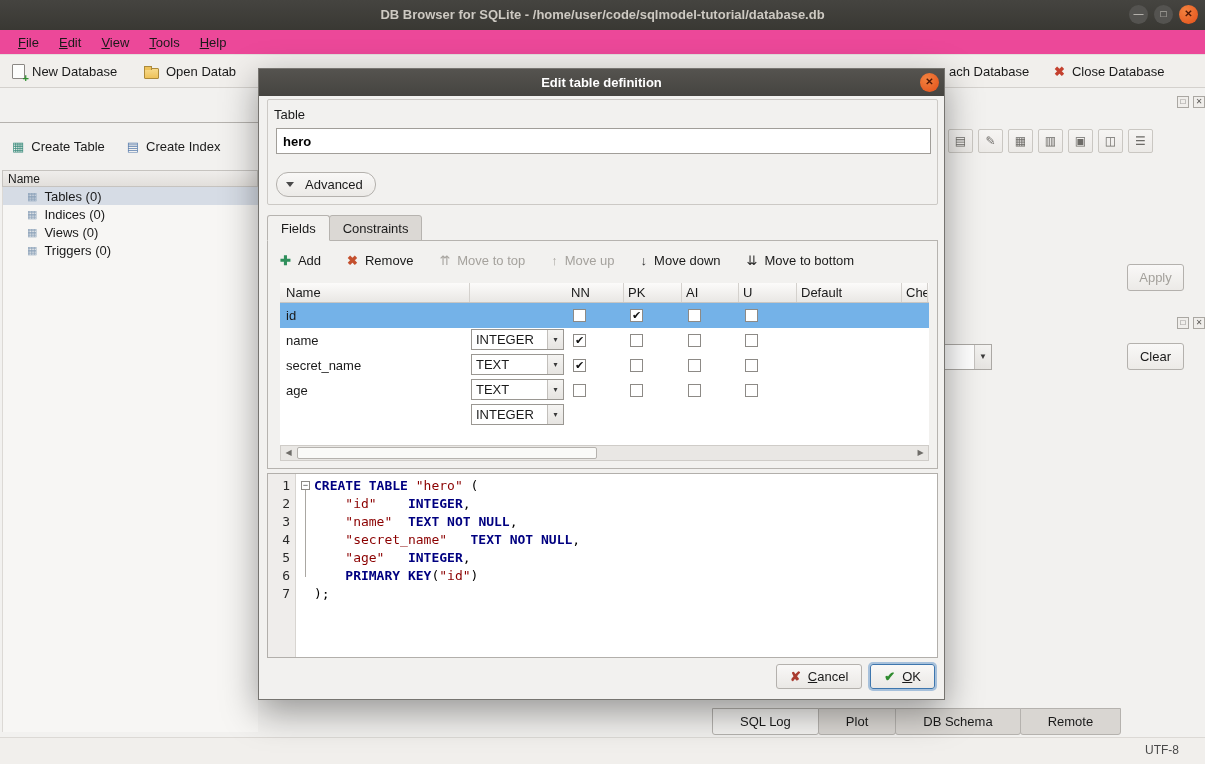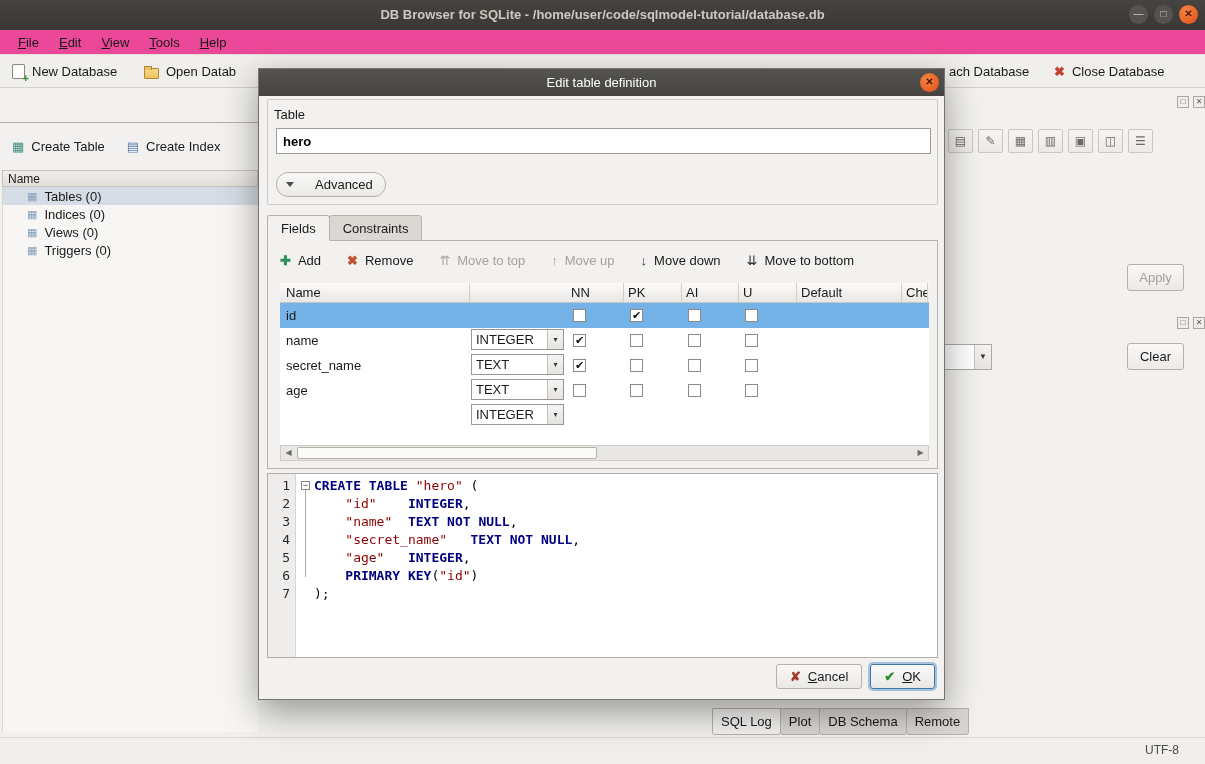--- a/index.html
+++ b/index.html
@@ -60,35 +60,35 @@
 
   .right-icons { position:absolute; left:948px; top:129px; display:flex; gap:5px; }
   .ricon { width:25px; height:24px; border:1px solid #cac7c2; border-radius:2px; background:linear-gradient(#f6f5f3,#eceae7); text-align:center; line-height:23px; color:#6d6b67; font-size:12px; }
 
   .combo-frag { position:absolute; left:945px; top:344px; width:47px; height:26px; background:#fff; border:1px solid #aba8a4; border-left:none; display:flex; }
   .combo-frag .flex-fill { flex:1; }
   .combo-frag .combo-btn { width:17px; border-left:1px solid #c6c3bf; background:linear-gradient(#f4f3f1,#e6e4e1); text-align:center; font-size:8px; line-height:24px; color:#3a3a3a; }
 
   
   .bottom-tabs { position:absolute; left:712px; top:708px; display:flex; }
-  .btab { height:27px; line-height:26px; padding:0 8px; background:#d9d6d2; border:1px solid #b5b2ae; margin-right:-1px; border-bottom-left-radius:3px; border-bottom-right-radius:3px; }
+  .btab { height:27px; line-height:26px; padding:0 27px; background:#d9d6d2; border:1px solid #b5b2ae; margin-right:-1px; border-bottom-left-radius:3px; border-bottom-right-radius:3px; }
   .btab.active { background:#f4f3f1; z-index:2; }
   .statusbar { position:absolute; left:0; top:737px; width:100%; height:27px; background:#f1efec; border-top:1px solid #dcd9d5; }
   .encoding { position:absolute; right:26px; top:5px; color:#4a4a4a; font-size:12px; }
 
   
   .dialog { position:absolute; left:258px; top:68px; width:687px; height:632px; background:#f2f1ef; border:1px solid #767470; box-shadow:0 12px 34px rgba(0,0,0,.38); z-index:10; }
   .dlg-title { position:relative; height:27px; background:linear-gradient(#55534f,#454440); }
-  .dlg-title .dlg-title-text { line-height:27px; text-align:center; color:#fff; font-weight:normal; }
+  .dlg-title .dlg-title-text { line-height:27px; text-align:center; color:#fff; font-weight:bold; }
   .dlg-close { position:absolute; right:5px; top:4px; width:19px; height:19px; border-radius:50%; background:radial-gradient(circle at 35% 30%, #f2823f, #e4501a); color:#4d1605; font-weight:bold; font-size:10px; line-height:18px; text-align:center; }
 
   .grp { position:absolute; left:8px; top:30px; width:671px; height:106px; border:1px solid #ccc9c5; border-radius:2px; }
   .grp-label { position:absolute; left:6px; top:7px; }
   .table-input { position:absolute; left:8px; top:28px; width:655px; height:26px; border:1px solid #a19e99; background:#fff; padding:0 6px; font-family:Liberation Sans, sans-serif; font-size:13px; font-weight:bold; color:#000; }
-  .advanced-btn { position:absolute; left:8px; top:72px; height:25px; padding:0 12px 0 9px; display:flex; gap:21px; align-items:center; border:1px solid #b4b1ad; border-radius:12px; background:linear-gradient(#f9f8f7,#eceae7); }
+  .advanced-btn { position:absolute; left:8px; top:72px; height:25px; padding:0 12px 0 9px; display:flex; gap:11px; align-items:center; border:1px solid #b4b1ad; border-radius:12px; background:linear-gradient(#f9f8f7,#eceae7); }
   .tri-down { width:0; height:0; border-left:4px solid transparent; border-right:4px solid transparent; border-top:5px solid #4a4a4a; }
 
   .dlg-tabs { position:absolute; left:8px; top:146px; display:flex; }
   .dtab { height:26px; line-height:25px; padding:0 13px; background:#dbd8d4; border:1px solid #b6b3af; margin-right:-1px; border-top-left-radius:3px; border-top-right-radius:3px; }
   .dtab.active { background:#f2f1ef; border-bottom-color:#f2f1ef; z-index:2; }
 
   .fields-panel { position:absolute; left:8px; top:171px; width:671px; height:229px; border:1px solid #b6b3af; background:#f2f1ef; }
   .fields-toolbar { position:absolute; left:12px; top:7px; display:flex; gap:26px; align-items:center; height:24px; }
   .action { display:flex; gap:7px; align-items:center; }
   .action.disabled { color:#a5a29d; }

